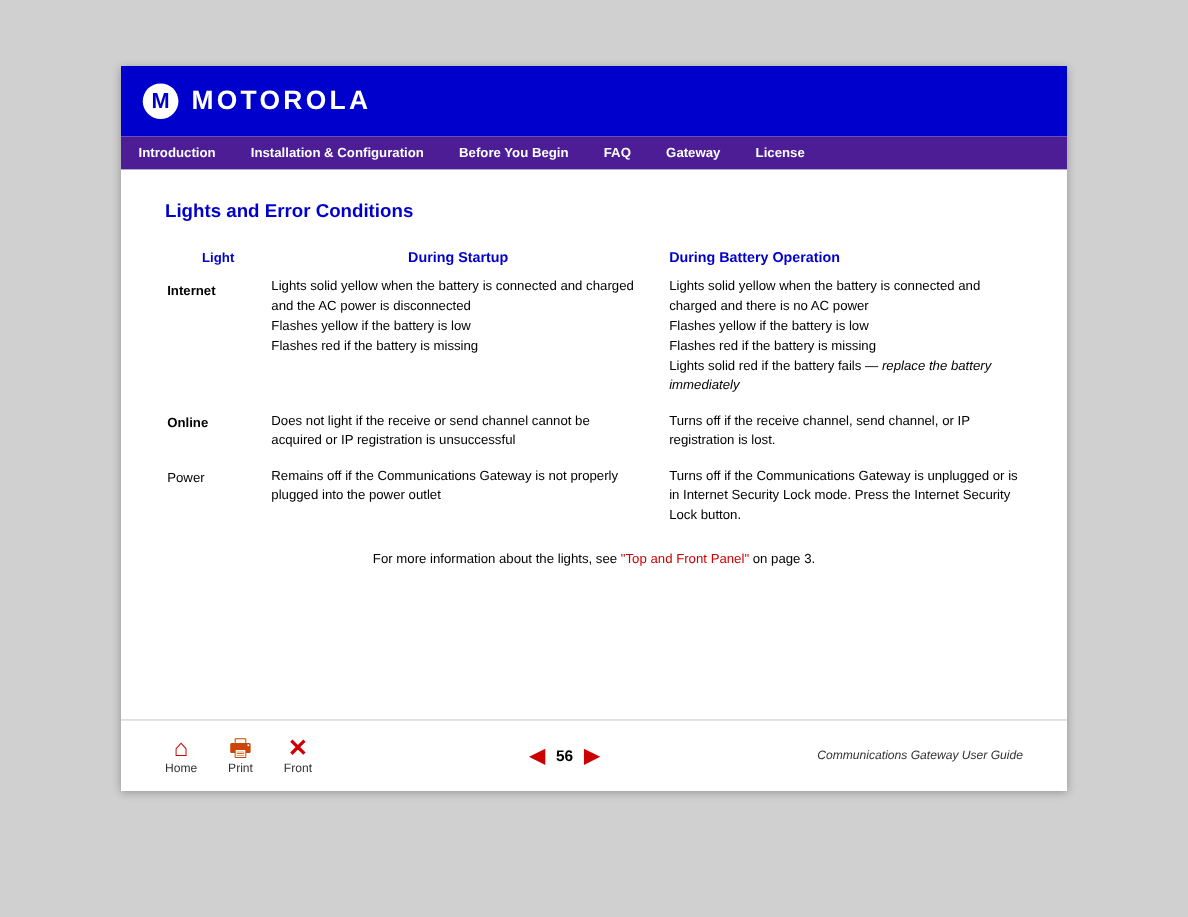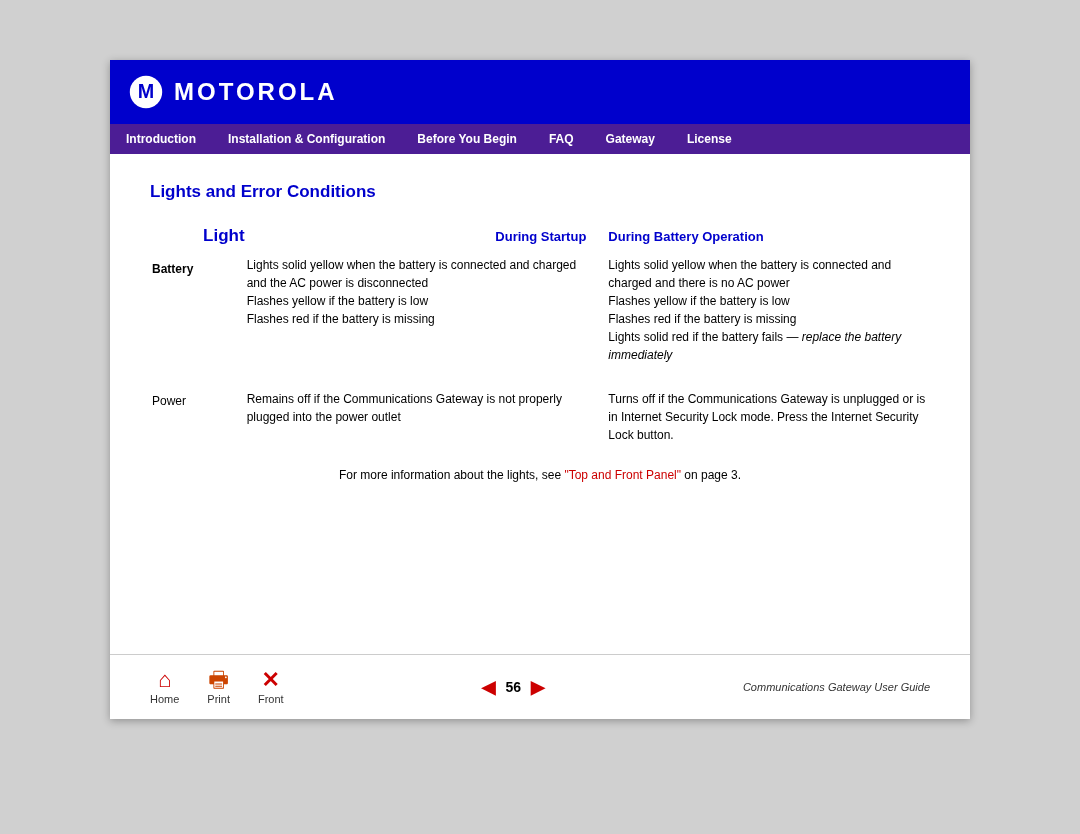--- a/index.html
+++ b/index.html
@@ -162,46 +162,55 @@
     <a class="nav-item">Gateway</a>
     <a class="nav-item">License</a>
   </nav>
 
   <div class="content">
     <div class="page-title">Lights and Error Conditions</div>
 
     <table class="two-col-table">
       <thead>
         <tr>
-          <th style="width:90px; color:#0000cc; font-size:17px; text-align:right; padding-bottom:8px;">Light</th>
-          <th style="width:44%; color:#0000cc; font-size:13px; text-align:right; padding-bottom:8px;">During Startup</th>
+          <th style="width:90px; color:#0000cc; font-size:12px; text-align:center; padding-bottom:8px;">Light</th>
+          <th style="width:44%; color:#0000cc; font-size:13px; text-align:center; padding-bottom:8px;">During Startup</th>
           <th style="width:44%; color:#0000cc; font-size:13px; text-align:left; padding-bottom:8px; padding-left:20px;">During Battery Operation</th>
         </tr>
       </thead>
       <tbody>
 
         <tr>
-          <td style="font-weight:bold; font-size:12px; vertical-align:top; padding-top:6px;">Battery</td>
+          <td style="font-weight:bold; font-size:12px; vertical-align:top; padding-top:6px;">Internet</td>
           <td style="font-size:12px; vertical-align:top; line-height:1.5; padding-right:10px;">
             <span>Lights solid yellow when the battery is connected and charged and the AC power is disconnected</span><br>
             <span>Flashes yellow if the battery is low</span><br>
             <span>Flashes red if the battery is missing</span>
           </td>
           <td style="font-size:12px; vertical-align:top; line-height:1.5; padding-left:20px;">
             <span>Lights solid yellow when the battery is connected and charged and there is no AC power</span><br>
             <span>Flashes yellow if the battery is low</span><br>
             <span>Flashes red if the battery is missing</span><br>
             <span>Lights solid red if the battery fails — <em>replace the battery immediately</em></span>
           </td>
         </tr>
 
         <tr>
             <td colspan="3" style="height:10px;"></td>
           </tr>
 
+        <tr>
+          <td style="font-weight:bold; font-size:12px; vertical-align:top; padding-top:4px;">Online</td>
+          <td style="font-size:12px; vertical-align:top; line-height:1.5; padding-right:10px;">
+            <span>Does not light if the receive or send channel cannot be acquired or IP registration is unsuccessful</span>
+          </td>
+          <td style="font-size:12px; vertical-align:top; line-height:1.5; padding-left:20px;">
+            <span>Turns off if the receive channel, send channel, or IP registration is lost.</span>
+          </td>
+        </tr>
 
         <tr>
             <td colspan="3" style="height:10px;"></td>
           </tr>
 
         <tr>
           <td style="font-weight:normal; font-size:12px; vertical-align:top; padding-top:4px;">Power</td>
           <td style="font-size:12px; vertical-align:top; line-height:1.5; padding-right:10px;">
             <span>Remains off if the Communications Gateway is not properly plugged into the power outlet</span>
           </td>

